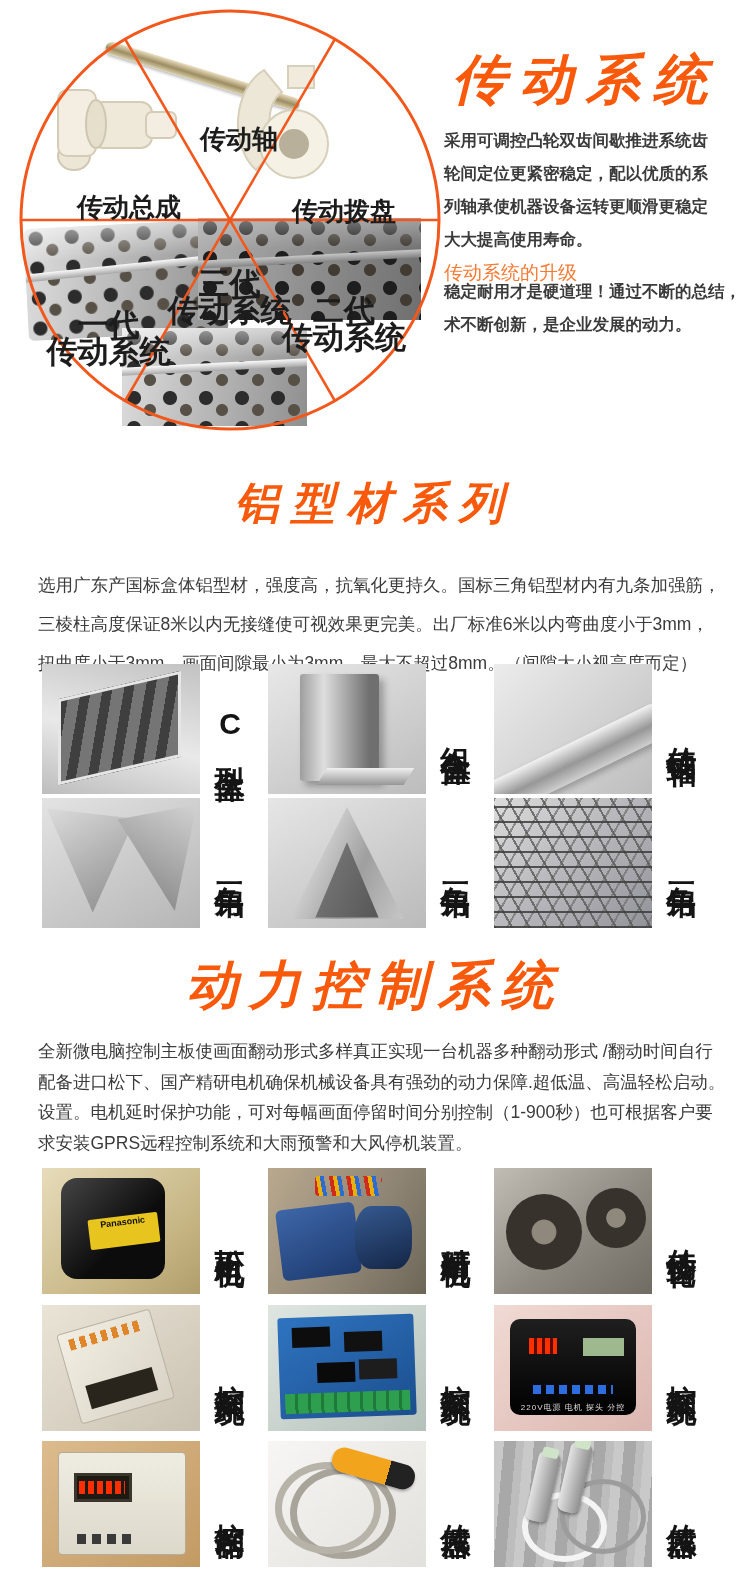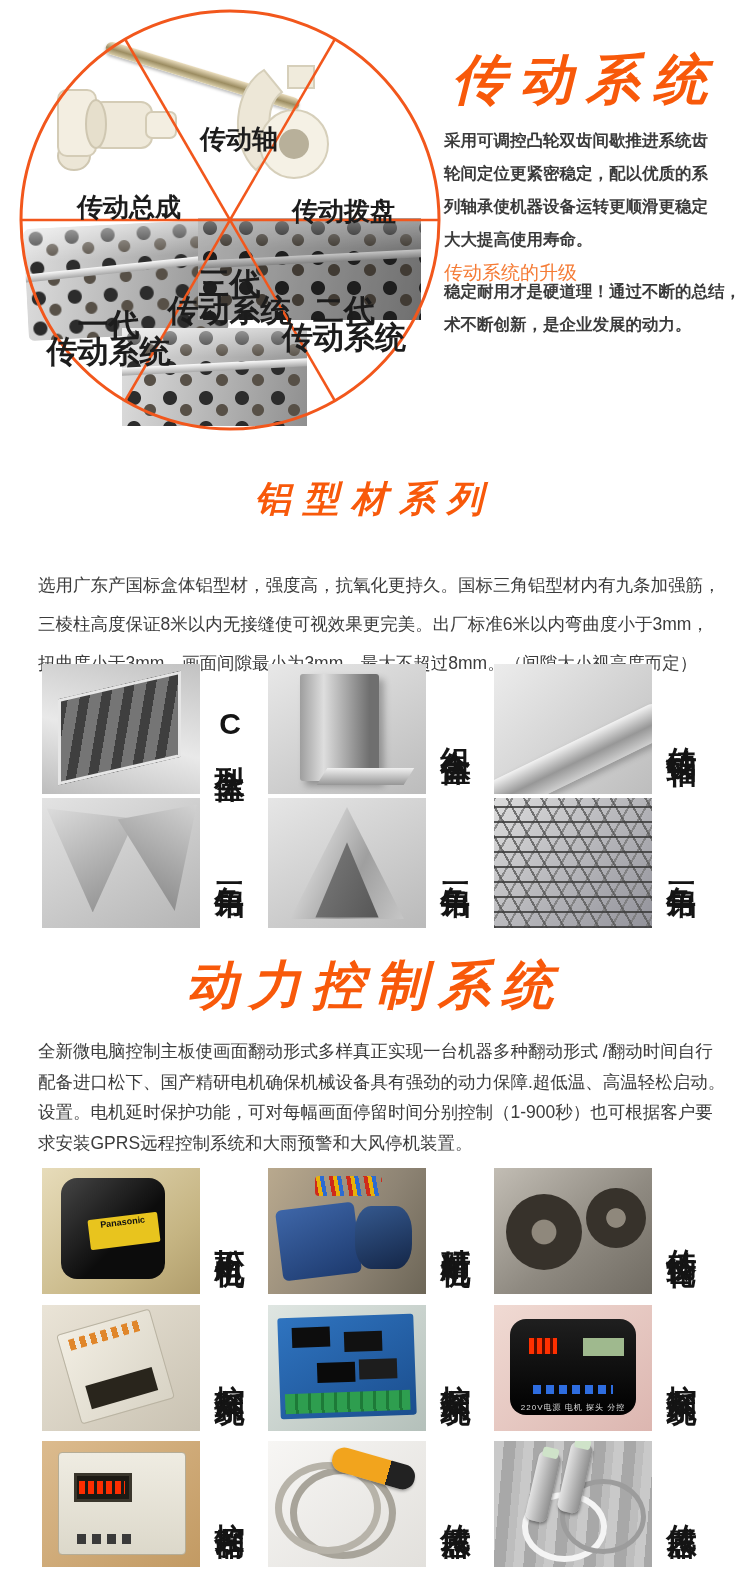--- a/index.html
+++ b/index.html
@@ -4,21 +4,21 @@
 <style>
   html,body{margin:0;padding:0;background:#fff;}
   .page{position:relative;width:750px;height:1574px;background:#fff;overflow:hidden;
         font-family:"Liberation Sans","DejaVu Sans",sans-serif;color:#3b3b3b;}
   .abs{position:absolute;}
 
   
   .big-title{position:absolute;font-weight:bold;font-style:italic;color:#f8590a;
              white-space:nowrap;line-height:1.15;}
   .t1{left:452px;top:48px;font-size:54px;letter-spacing:13px;}
-  .t2{left:0;width:750px;top:478px;text-align:center;font-size:36px;letter-spacing:12px;}
+  .t2{left:0;width:750px;top:478px;text-align:center;font-size:44px;letter-spacing:12px;}
   .t3{left:0;width:750px;top:956px;text-align:center;font-size:52px;letter-spacing:11px;}
 
   
   .ln{white-space:nowrap;}
   .p1 .ln{font-size:16.5px;line-height:33px;color:#3b3b3b;font-weight:bold;}
   .sub{position:absolute;left:444px;top:260px;font-size:19px;color:#f57b35;white-space:nowrap;}
   .d2 .ln{font-size:17.5px;line-height:39px;color:#3b3b3b;}
   .d3 .ln{font-size:17.5px;line-height:30.5px;color:#3b3b3b;}
 
   
@@ -121,21 +121,21 @@
     background:repeating-linear-gradient(90deg,#e0862a 0 6px,rgba(0,0,0,0) 6px 11px);}
   .ph-pcb{background:linear-gradient(140deg,#dfe6e2,#b4c0ba);}
   .board{left:7%;top:9%;width:86%;height:80%;background:linear-gradient(150deg,#2f74c0,#1b4e8e);
     transform:rotate(-2deg);border-radius:3px;}
   .board::before{left:4%;bottom:5%;width:92%;height:20%;
     background:repeating-linear-gradient(90deg,#2e9e4f 0 10px,#1d7a38 10px 13px);}
   .board::after{left:10%;top:10%;width:28%;height:20%;background:#0d0d0d;
     box-shadow:52px 6px 0 #111,24px 36px 0 #0a0a0a,66px 34px 0 #1d1d1d;}
   .ph-panel{background:linear-gradient(140deg,#f0dad3,#dcb6b0);}
   .panel{left:10%;top:11%;width:80%;height:76%;background:linear-gradient(#1f1f1f,#000);
-    border-radius:16px;}
+    border-radius:10px;}
   .panel::before{left:15%;top:20%;width:22%;height:17%;
     background:repeating-linear-gradient(90deg,#ff3000 0 5px,#570d00 5px 8px);}
   .panel::after{right:10%;top:20%;width:32%;height:19%;background:#9fb98e;}
   .panel-btns{left:18%;bottom:22%;width:64%;height:9%;
     background:repeating-linear-gradient(90deg,#2e6de0 0 8px,rgba(0,0,0,0) 8px 13px);}
   .panel-strip{left:6%;right:6%;bottom:2%;color:#ddd;font-size:8px;white-space:nowrap;
     letter-spacing:1px;text-align:center;}
   .ph-controller{background:linear-gradient(140deg,#dcbb8e,#c29a63);}
   .dev-ctl{left:10%;top:9%;width:80%;height:80%;background:linear-gradient(#efece2,#dcd8ca);
     border:1px solid #b5ad97;border-radius:4px;}

